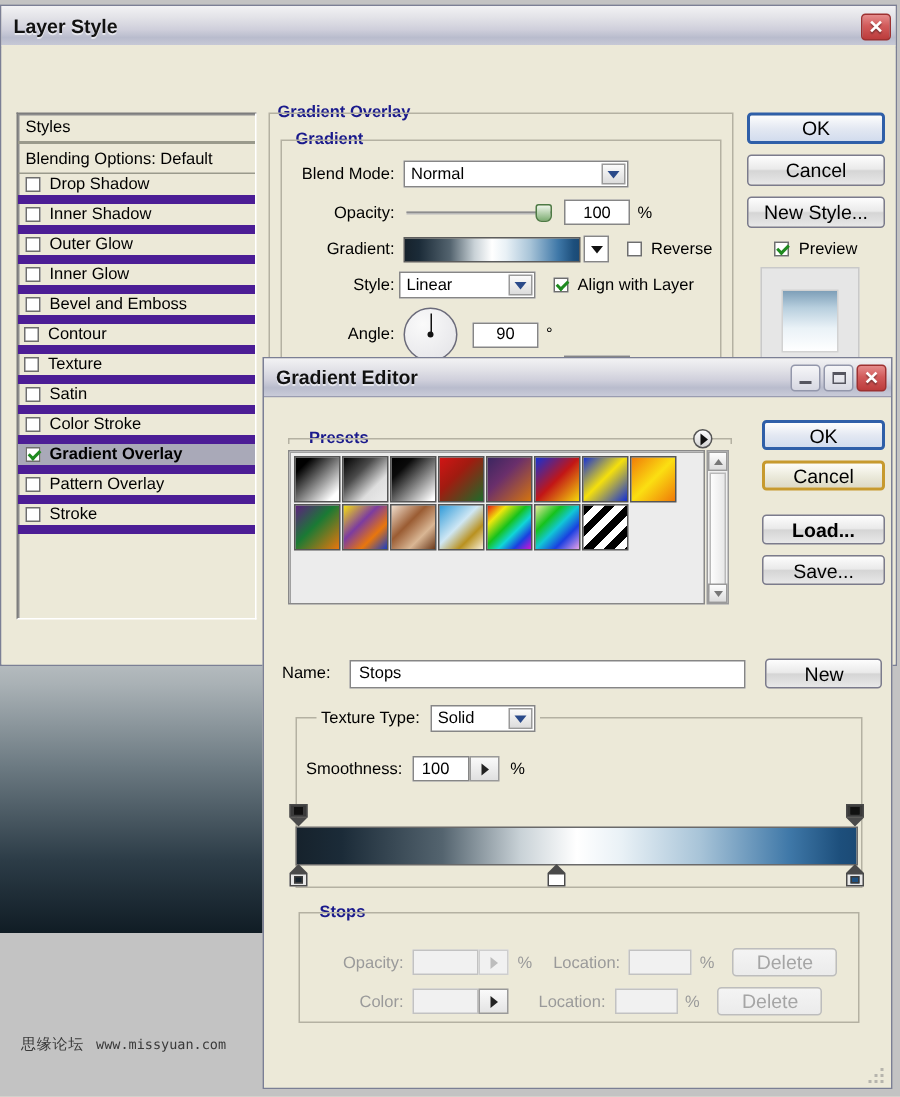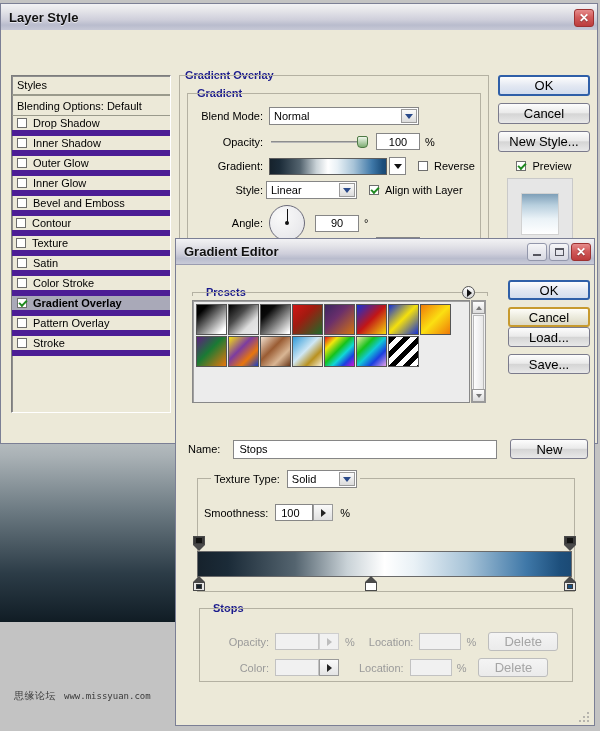--- a/index.html
+++ b/index.html
@@ -449,21 +449,21 @@
     <div class="sb-thumb"></div>
     <div class="sb-arrow bottom">
         <i class="tri-down"></i>
       </div>
   </div>
 </div>
 
 <div id="ge-buttons">
   <div class="btn default" style="height:20px;">OK</div>
   <div class="btn focused" style="height:20px; margin-top:7px;">Cancel</div>
-  <div class="btn" style="height:20px; ">Load...</div>
+  <div class="btn" style="height:20px; margin-top:16px;font-weight:bold;">Load...</div>
   <div class="btn" style="height:20px; margin-top:7px;">Save...</div>
 </div>
 
 <div class="fldrow" style="left:188px; top:439px;">
   <div>Name:</div>
   <div class="txtin" style="width:264px; height:19px; margin-left:13px; justify-content:flex-start; padding-left:5px;">
     <span>Stops</span>
   </div>
   <div class="btn" style="width:78px; height:20px; margin-left:13px;">New</div>
 </div>

